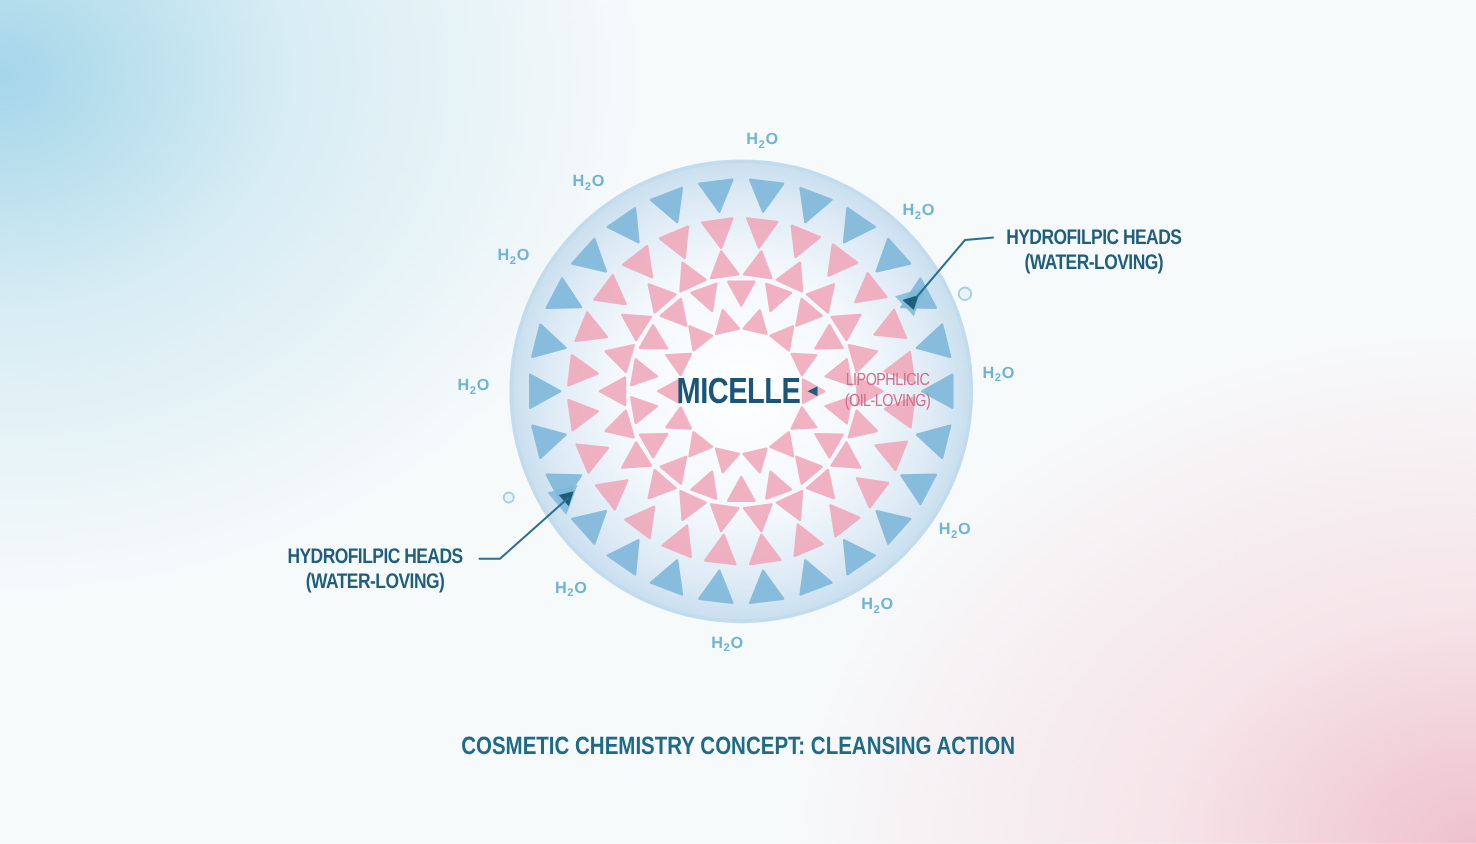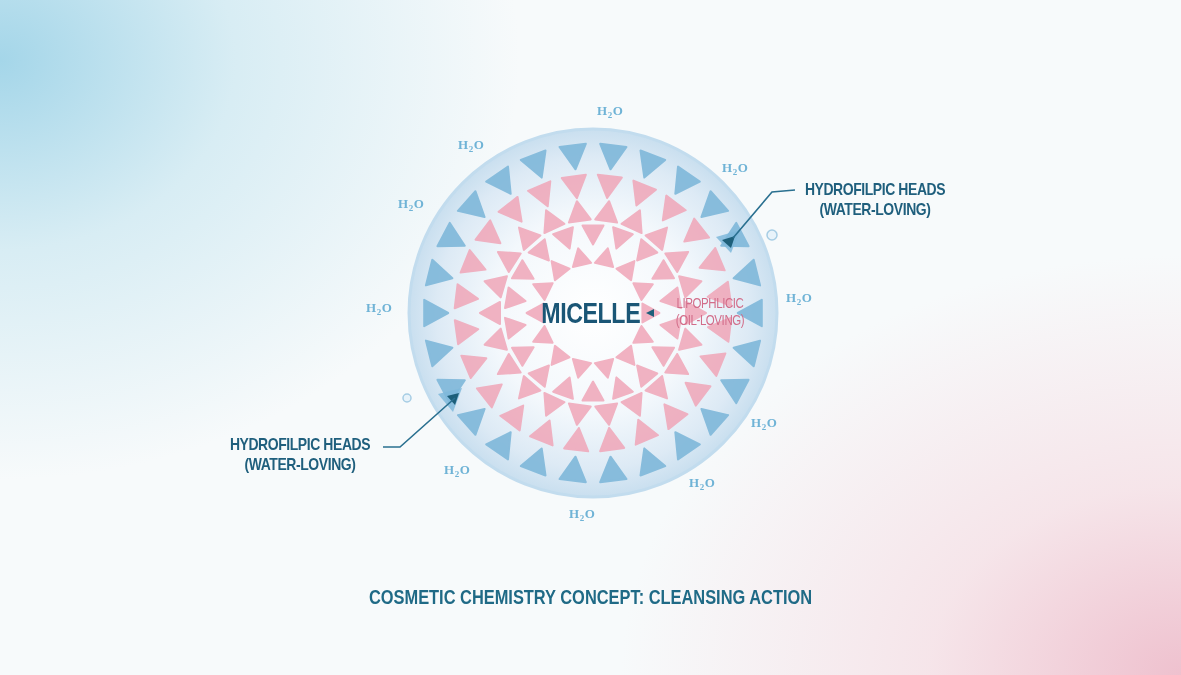--- a/index.html
+++ b/index.html
@@ -11,21 +11,21 @@
       radial-gradient(ellipse 560px 420px at 1181px 675px, rgba(238,190,204,0.95), rgba(245,215,222,0.6) 45%, rgba(255,255,255,0) 100%),
       #f7fafb;
   }
   #stage { position:absolute; left:0; top:0; width:1181px; height:675px; }
   .lbl {
     position:absolute; font-family:"Liberation Sans Narrow","Liberation Sans", sans-serif;
     font-weight:bold; letter-spacing:-0.5px; text-align:center; line-height:1.2;
   }
   .lbl span { display:block; }
   .h2o {
-    position:absolute; font-family:Liberation Serif, serif; font-weight:bold;
+    position:absolute; font-family:Liberation Sans, sans-serif; font-weight:bold;
     font-size:13px; color:#6fb3d6; letter-spacing:0.5px;
   }
   .h2o sub { font-size:9px; vertical-align:-3px; }
   #title {
     position:absolute; left:0; width:1181px; top:586px; text-align:center;
     font-family:"Liberation Sans", sans-serif; font-weight:bold; font-size:20px;
     color:#1f6a86; transform:scaleX(0.82); transform-origin:center;
     letter-spacing:0px;
   }
 </style>

